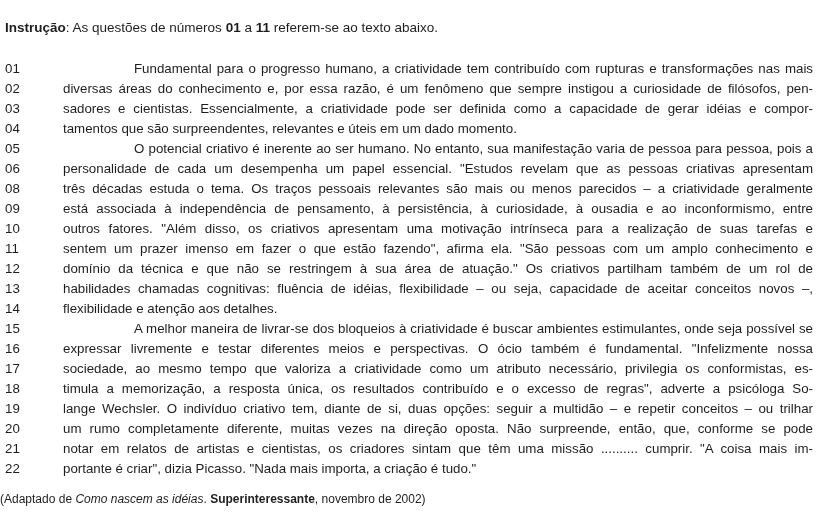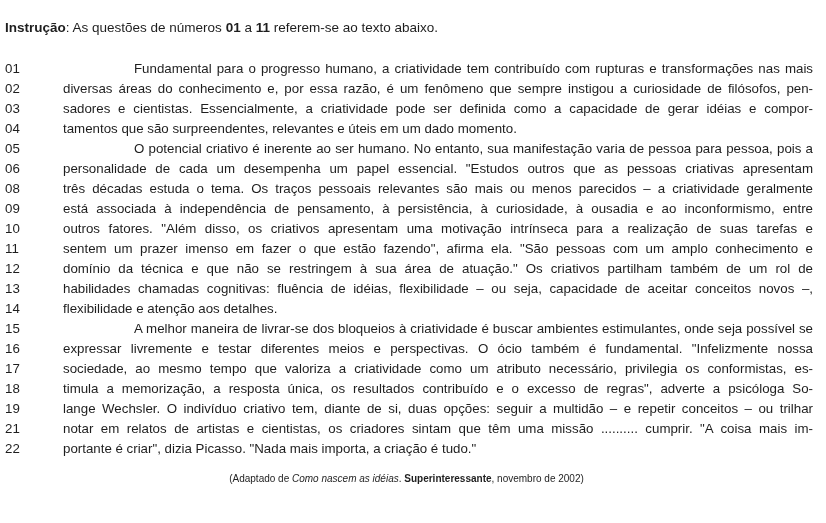--- a/index.html
+++ b/index.html
@@ -41,23 +41,23 @@
     text-align: justify;
     text-align-last: justify;
     white-space: normal;
     overflow: hidden;
   }
   .line.indent .txt { text-indent: 71px; }
   .line.para-end .txt { text-align-last: left; }
   .footer {
     margin-top: 12px;
     padding-right: 13px;
-    font-size: 10px;
+    font-size: 12px;
     line-height: 16px;
-    text-align: center;
+    text-align: left;
     white-space: pre-wrap;
   }
 </style>
 </head>
 <body>
 
 <div class="page">
 
   <div class="header"><span class="b">Instrução</span><span>: As questões de números </span><span class="b">01</span><span> a </span><span class="b">11</span><span> referem-se ao texto abaixo.</span></div>
 
@@ -78,21 +78,21 @@
     <div class="line para-end">
         <span class="num">04</span>
         <span class="txt">tamentos que são surpreendentes, relevantes e úteis em um dado momento.</span>
       </div>
     <div class="line indent">
         <span class="num">05</span>
         <span class="txt">O potencial criativo é inerente ao ser humano. No entanto, sua manifestação varia de pessoa para pessoa, pois a</span>
       </div>
     <div class="line">
         <span class="num">06</span>
-        <span class="txt">personalidade de cada um desempenha um papel essencial. "Estudos outros que as pessoas criativas apresentam</span>
+        <span class="txt">personalidade de cada um desempenha um papel essencial. "Estudos revelam que as pessoas criativas apresentam</span>
       </div>
     <div class="line">
         <span class="num">08</span>
         <span class="txt">três décadas estuda o tema. Os traços pessoais relevantes são mais ou menos parecidos – a criatividade geralmente</span>
       </div>
     <div class="line">
         <span class="num">09</span>
         <span class="txt">está associada à independência de pensamento, à persistência, à curiosidade, à ousadia e ao inconformismo, entre</span>
       </div>
     <div class="line">
@@ -129,20 +129,24 @@
       </div>
     <div class="line">
         <span class="num">18</span>
         <span class="txt">timula a memorização, a resposta única, os resultados contribuído e o excesso de regras", adverte a psicóloga So-</span>
       </div>
     <div class="line">
         <span class="num">19</span>
         <span class="txt">lange Wechsler. O indivíduo criativo tem, diante de si, duas opções: seguir a multidão – e repetir conceitos – ou trilhar</span>
       </div>
     <div class="line">
+        <span class="num">20</span>
+        <span class="txt">um rumo completamente diferente, muitas vezes na direção oposta. Não surpreende, então, que, conforme se pode</span>
+      </div>
+    <div class="line">
         <span class="num">21</span>
         <span class="txt">notar em relatos de artistas e cientistas, os criadores sintam que têm uma missão .......... cumprir. "A coisa mais im-</span>
       </div>
     <div class="line para-end">
         <span class="num">22</span>
         <span class="txt">portante é criar", dizia Picasso. "Nada mais importa, a criação é tudo."</span>
       </div>
 
   </div>
 

